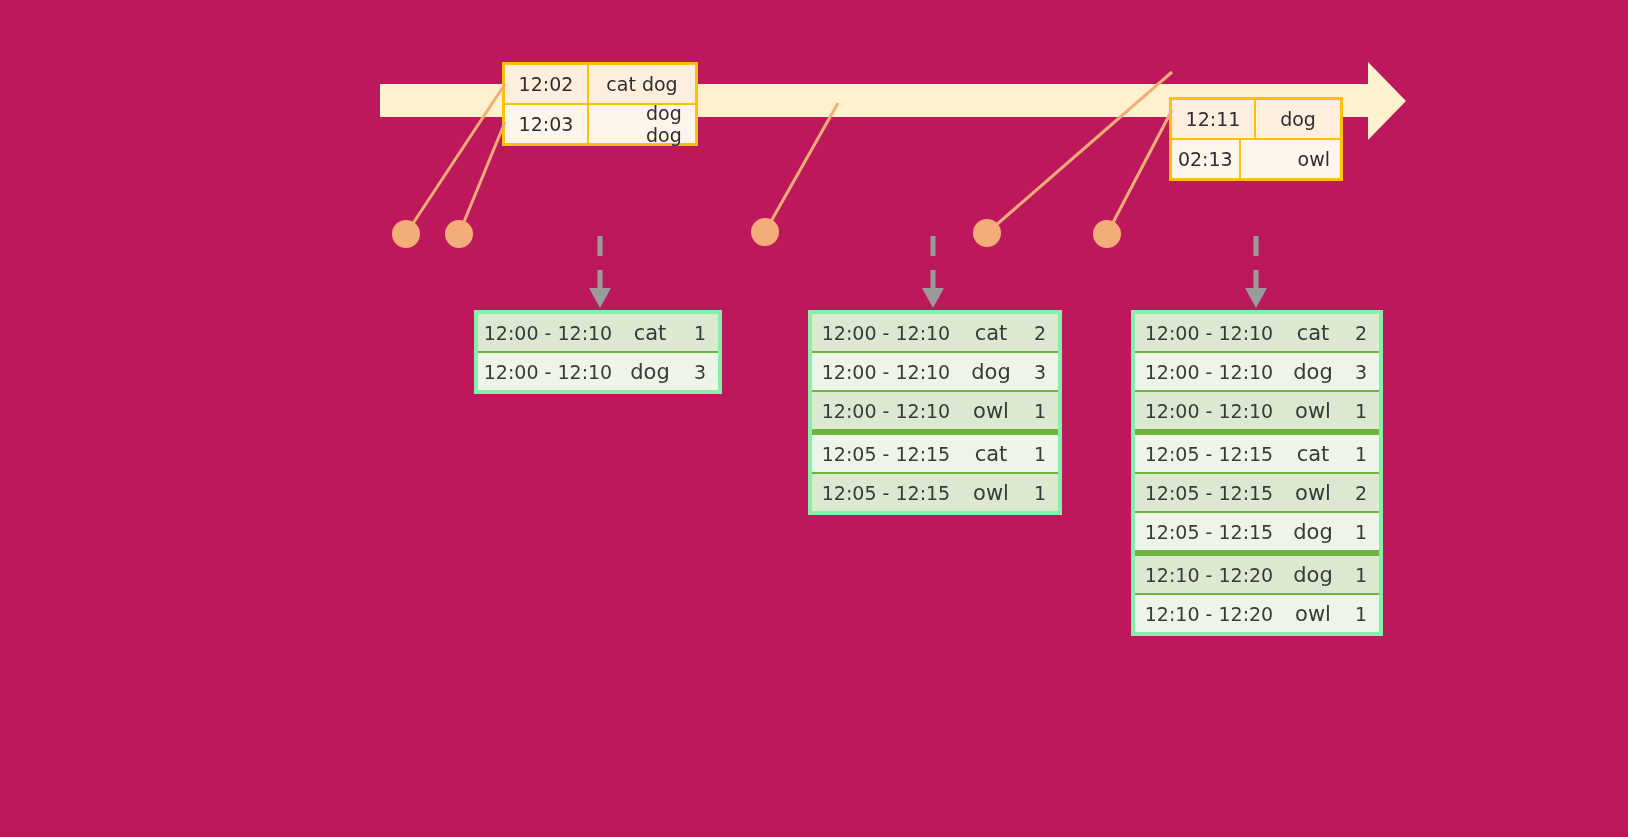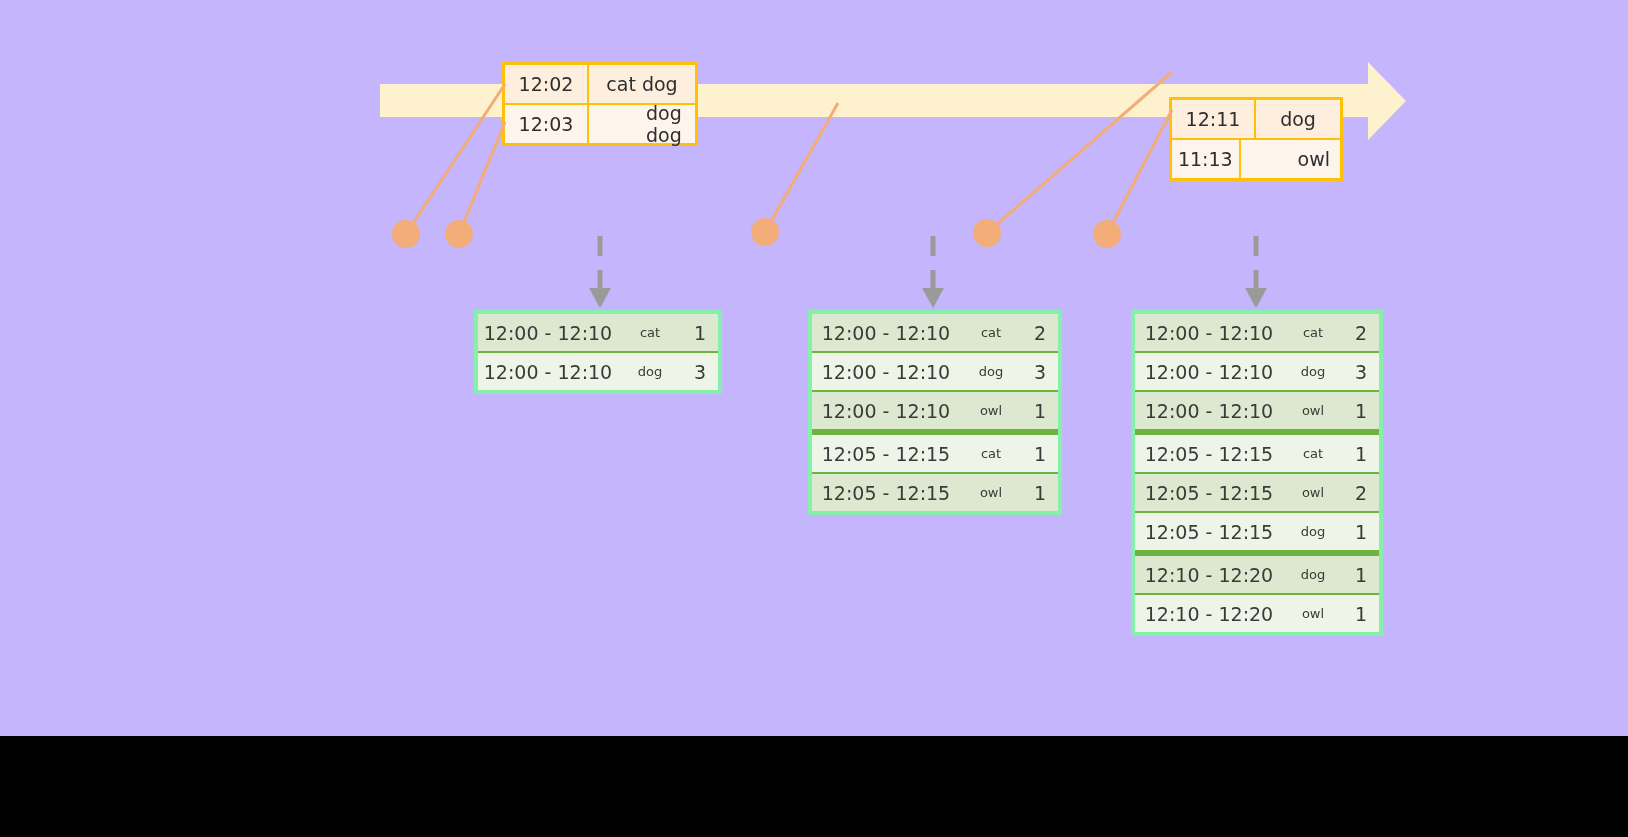--- a/index.html
+++ b/index.html
@@ -12,22 +12,22 @@
     height: 837px;
     position: relative;
     overflow: hidden;
     font-family: "DejaVu Sans", sans-serif;
   }
 
   #stage {
     position: absolute;
     left: 0; top: 0;
     width: 1628px;
-    height: 736px;
-    background: #c4b5fd;
+    height: 837px;
+    background: #be185d;
   }
 
   
   .timeline-bar {
     position: absolute;
     left: 380px;
     top: 84px;
     width: 1010px;
     height: 33px;
     background: #fdf2cd;
@@ -112,21 +112,21 @@
     align-items: center;
     justify-content: center;
     font-size: 19px;
     color: #3a3a3a;
     box-sizing: border-box;
   }
   .res-key {
     display: flex;
     align-items: center;
     justify-content: center;
-    font-size: 13px;
+    font-size: 21px;
     color: #3a3a3a;
     box-sizing: border-box;
     margin-left: 2px;
     text-align: right;
   }
   .res-cnt {
     display: flex;
     align-items: center;
     justify-content: center;
     font-size: 19px;
@@ -170,21 +170,21 @@
     </div>
   </div>
 
 
   <div class="evt-box" id="evt-c">
     <div class="evt-row">
       <div class="evt-time">12:11</div>
       <div class="evt-words">dog</div>
     </div>
     <div class="evt-row alt">
-      <div class="evt-time">11:13</div>
+      <div class="evt-time">02:13</div>
       <div class="evt-words">owl</div>
     </div>
   </div>
 
   <svg id="connectors" viewBox="0 0 1628 837">
 
     <line x1="505" y1="84" x2="406" y2="234" stroke="#f2ad78" stroke-width="3"></line>
     <line x1="505" y1="122" x2="459" y2="234" stroke="#f2ad78" stroke-width="3"></line>
     <line x1="838" y1="103" x2="765" y2="232" stroke="#f2ad78" stroke-width="3"></line>
     <line x1="1172" y1="72" x2="987" y2="233" stroke="#f2ad78" stroke-width="3"></line>

